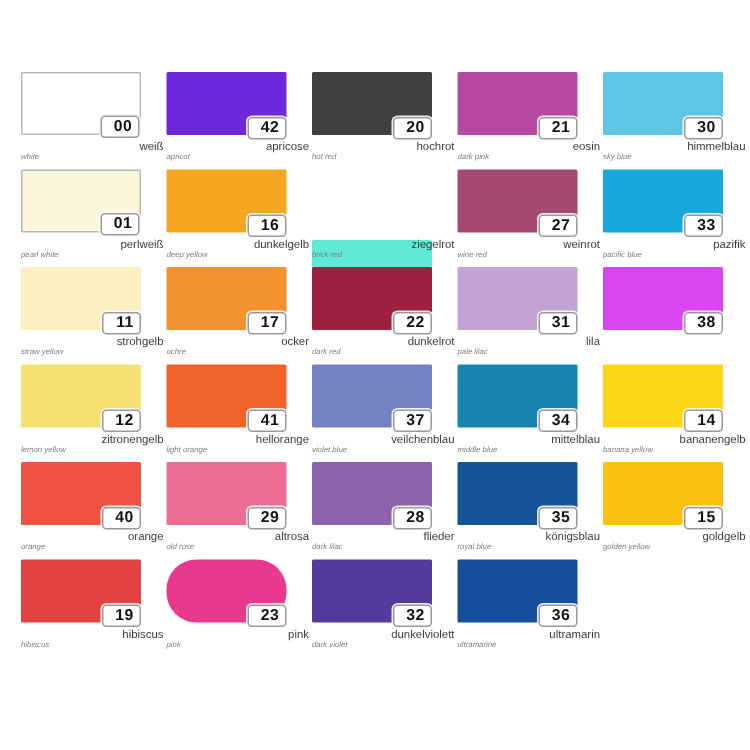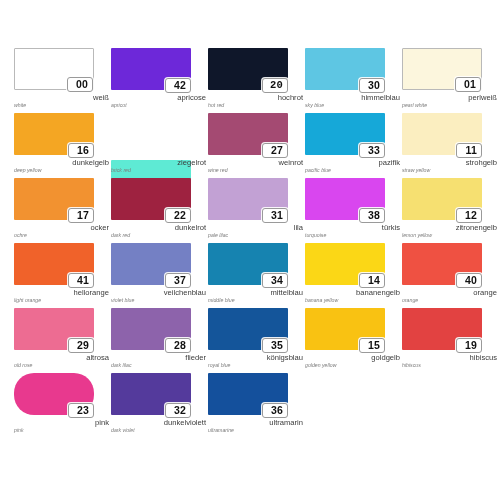--- a/index.html
+++ b/index.html
@@ -104,29 +104,38 @@
       <div class="swatch-cell">
         <div class="swatch-chip" style="background: #6d28d9;">
           <div class="swatch-badge">42</div>
         </div>
         <div class="swatch-names">
           <div class="name-de">apricose</div>
           <div class="name-en">apricot</div>
         </div>
       </div>
       <div class="swatch-cell">
-        <div class="swatch-chip" style="background: #0f172a; font-family: Liberation Mono, monospace;">
+        <div class="swatch-chip" style="background: #404040;">
           <div class="swatch-badge">20</div>
         </div>
         <div class="swatch-names">
           <div class="name-de">hochrot</div>
           <div class="name-en">hot red</div>
         </div>
       </div>
       <div class="swatch-cell">
+        <div class="swatch-chip" style="background: rgb(183, 72, 159);">
+          <div class="swatch-badge">21</div>
+        </div>
+        <div class="swatch-names">
+          <div class="name-de">eosin</div>
+          <div class="name-en">dark pink</div>
+        </div>
+      </div>
+      <div class="swatch-cell">
         <div class="swatch-chip" style="background: rgb(94, 198, 227);">
           <div class="swatch-badge">30</div>
         </div>
         <div class="swatch-names">
           <div class="name-de">himmelblau</div>
           <div class="name-en">sky blue</div>
         </div>
       </div>
       <div class="swatch-cell">
         <div class="swatch-chip outlined" style="background: rgb(252, 246, 221);">
@@ -205,24 +214,20 @@
           <div class="swatch-badge">31</div>
         </div>
         <div class="swatch-names">
           <div class="name-de">lila</div>
           <div class="name-en">pale lilac</div>
         </div>
       </div>
       <div class="swatch-cell">
         <div class="swatch-chip" style="background: #d946ef;">
           <div class="swatch-badge">38</div>
-        </div>
-        <div class="swatch-names">
-          <div class="name-de">türkis</div>
-          <div class="name-en">turquoise</div>
         </div>
       </div>
       <div class="swatch-cell">
         <div class="swatch-chip" style="background: rgb(246, 224, 113);">
           <div class="swatch-badge">12</div>
         </div>
         <div class="swatch-names">
           <div class="name-de">zitronengelb</div>
           <div class="name-en">lemon yellow</div>
         </div>

